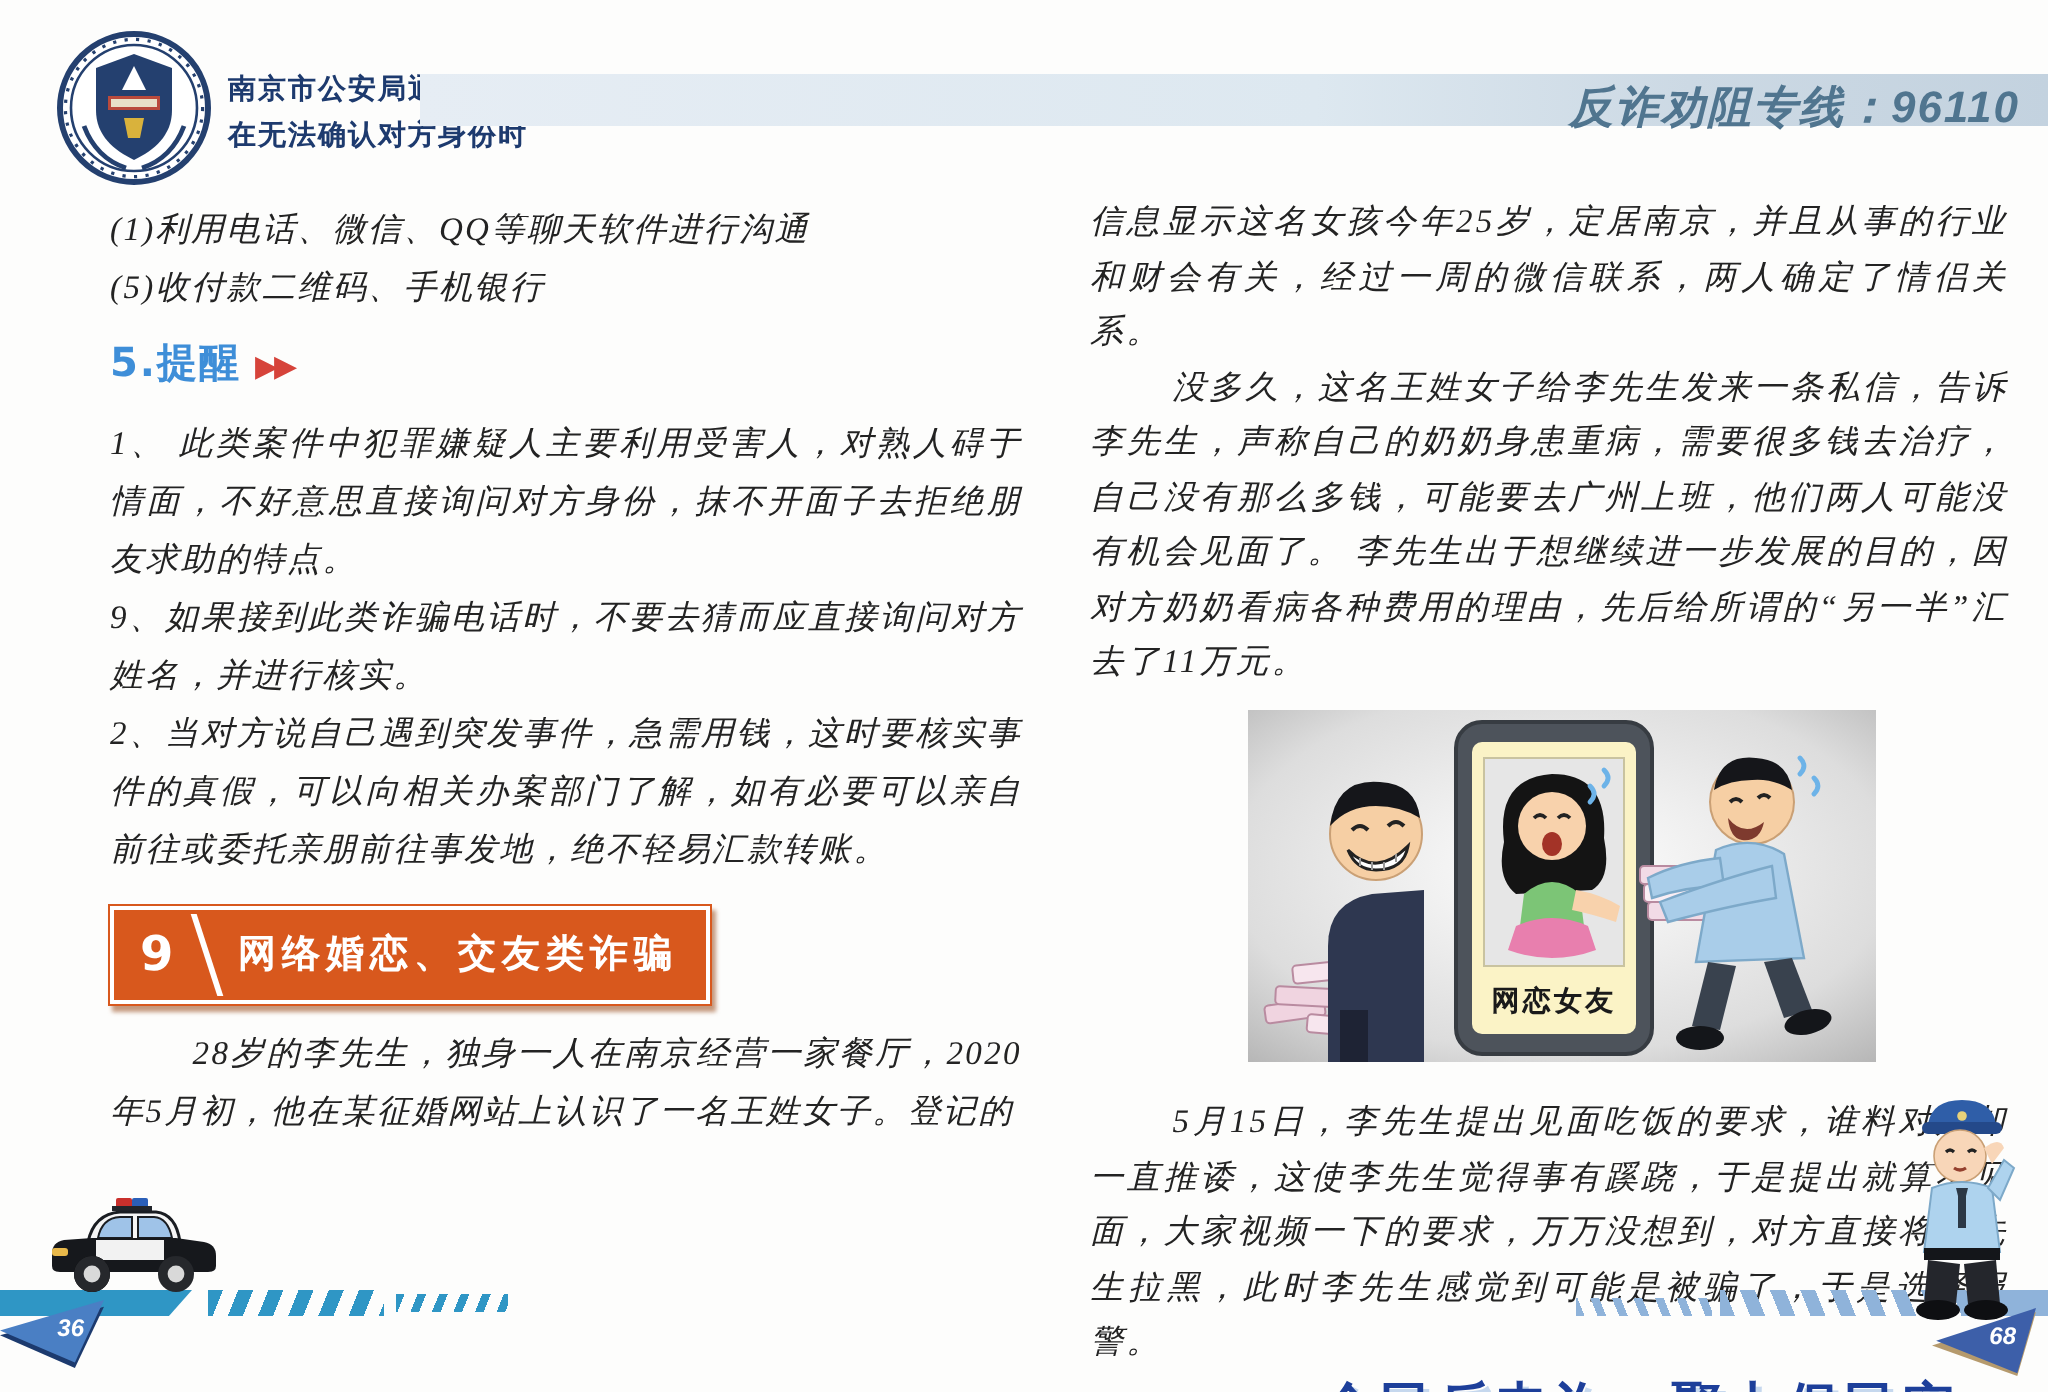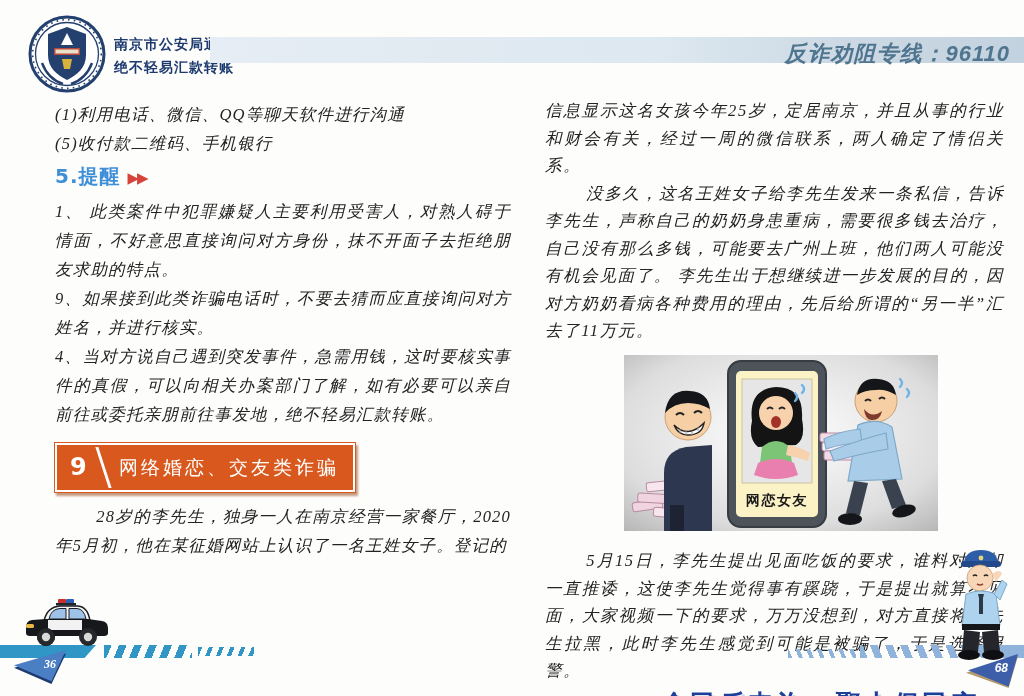--- a/index.html
+++ b/index.html
@@ -28,42 +28,42 @@
   }
   
   .col { position:absolute; top:100px; font-size:16.5px; color:#232323; }
   .col-left  { left:55px;  width:456px; line-height:29px; letter-spacing:1.2px; }
   .col-right { left:545px; top:97px; width:459px; line-height:27.5px; letter-spacing:1.6px; }
   .col p { text-align:justify;font-style:italic; }
   .indent { text-indent:2.5em; }
   .sub-heading {
     font-family:"DejaVu Sans","Liberation Sans",sans-serif;
     font-size:20px; font-weight:bold; color:#3e8ed8;
-    margin:5px 0 6px 0; letter-spacing:1px; line-height:26px;
+    margin:5px 0 6px 0; letter-spacing:1px; line-height:36px;
   }
   .arrows { color:#d6433a; font-size:15px; letter-spacing:-2px; margin-left:7px; }
   
   .section-banner {
     position:relative; display:inline-flex; align-items:stretch;
     margin:14px 0 10px 0; background:#d8581d; padding:2px;
     box-shadow:0 0 0 1px #d8581d, inset 0 0 0 2px #ffffff;
     filter:drop-shadow(2px 3px 1px rgba(150,70,20,.55));
   }
   .banner-num {
     width:44px; display:flex; align-items:center; justify-content:center;
     font-family:"DejaVu Sans","Liberation Sans",sans-serif;
     font-size:24px; font-weight:bold; color:#fff; position:relative;
   }
   .banner-num::after {
     content:""; position:absolute; right:-4px; top:2px; bottom:2px; width:3px;
     background:#fff; transform:skewX(18deg);
   }
   .banner-title {
     font-family:"DejaVu Sans","Liberation Sans",sans-serif;
-    font-size:19px; font-weight:normal; color:#fff; letter-spacing:3px;
+    font-size:19px; font-weight:bold; color:#fff; letter-spacing:3px;
     padding:8px 14px 8px 18px; white-space:nowrap;
   }
   
   .illustration { width:314px; height:176px; margin:10px 0 8px 79px; }
   
   .slogan {
     margin-top:6px; text-align:right; padding-right:24px;
     font-family:"DejaVu Sans","Liberation Sans",sans-serif;
     font-size:27px; font-weight:bold; color:#1d3f9a; letter-spacing:2px;
     text-shadow:3px 3px 0 #c6d8ee;
@@ -83,21 +83,21 @@
   .stripes-r2 { left:860px; top:645px; width:124px; height:13px;
     background:repeating-linear-gradient(68deg,#8fb3da 0 7px,transparent 7px 14px); }
   .bar-right {
     position:absolute; left:982px; top:645px; width:42px; height:13px; background:#8fb3da;
     clip-path:polygon(20% 0,100% 0,100% 100%,0 100%);
   }
   .police-car { position:absolute; left:22px; top:597px; width:88px; height:52px; }
   .policeman  { position:absolute; left:944px; top:546px; width:74px; height:116px; }
   .page-num { position:absolute; width:52px; height:34px;
     font-family:"Liberation Sans","DejaVu Sans",sans-serif; }
-  .pn-left  { left:14px; top:650px;font-family:Liberation Serif, serif; }
+  .pn-left  { left:0; top:650px; }
   .pn-right { left:966px; top:654px; }
   .page-num .tri-shadow { position:absolute; inset:0; }
   .pn-left  .tri-shadow { background:#1c3a6e; clip-path:polygon(0 52%,100% 10%,72% 100%); }
   .pn-left  .tri-main   { position:absolute; inset:0; background:#4a7fc4;
                           clip-path:polygon(0 45%,100% 0,72% 92%); }
   .pn-right .tri-shadow { background:#b59a6d; clip-path:polygon(0 55%,100% 6%,82% 100%); }
   .pn-right .tri-main   { position:absolute; inset:0; background:#3d5fa9;
                           clip-path:polygon(4% 48%,100% 0,82% 96%); }
   .page-num span {
     position:absolute; right:10px; top:7px; color:#fff; font-size:12px;
@@ -116,35 +116,35 @@
     <path d="M39 12 L58 19 V40 C58 53 49 60 39 65 C29 60 20 53 20 40 V19 Z" fill="#24406f"></path>
     <path d="M39 18 L33 30 H45 Z" fill="#ffffff"></path>
     <rect x="26" y="33" width="26" height="7" fill="#b94a3c"></rect>
     <rect x="27.5" y="34.5" width="23" height="4" fill="#e8e0c8"></rect>
     <path d="M34 44 H44 L42 54 H36 Z" fill="#d9b23c"></path>
     <path d="M14 48 Q20 64 35 69" fill="none" stroke="#24406f" stroke-width="2.4"></path>
     <path d="M64 48 Q58 64 43 69" fill="none" stroke="#24406f" stroke-width="2.4"></path>
   </svg>
   <div class="org-name">
     <div>南京市公安局通讯网</div>
-    <div>绝不轻易汇款转账</div>
+    <div>在无法确认对方身份时</div>
   </div>
   <div class="header-bar">
     <span class="hotline">反诈劝阻专线：96110</span>
   </div>
 
   <div class="col col-left">
     <p>(1)利用电话、微信、QQ等聊天软件进行沟通</p>
     <p>(5)收付款二维码、手机银行</p>
     <div class="sub-heading">
       <span>5.提醒</span><span class="arrows">▶▶</span>
     </div>
     <p>1、 此类案件中犯罪嫌疑人主要利用受害人，对熟人碍于情面，不好意思直接询问对方身份，抹不开面子去拒绝朋友求助的特点。</p>
     <p>9、如果接到此类诈骗电话时，不要去猜而应直接询问对方姓名，并进行核实。</p>
-    <p>4、当对方说自己遇到突发事件，急需用钱，这时要核实事件的真假，可以向相关办案部门了解，如有必要可以亲自前往或委托亲朋前往事发地，绝不轻易汇款转账。</p>
+    <p>2、当对方说自己遇到突发事件，急需用钱，这时要核实事件的真假，可以向相关办案部门了解，如有必要可以亲自前往或委托亲朋前往事发地，绝不轻易汇款转账。</p>
     <div class="section-banner">
       <div class="banner-num">9</div>
       <div class="banner-title">网络婚恋、交友类诈骗</div>
     </div>
     <p class="indent">28岁的李先生，独身一人在南京经营一家餐厅，2020年5月初，他在某征婚网站上认识了一名王姓女子。登记的</p>
   </div>
 
   <div class="col col-right">
     <p>信息显示这名女孩今年25岁，定居南京，并且从事的行业和财会有关，经过一周的微信联系，两人确定了情侣关系。</p>
     <p class="indent">没多久，这名王姓女子给李先生发来一条私信，告诉李先生，声称自己的奶奶身患重病，需要很多钱去治疗，自己没有那么多钱，可能要去广州上班，他们两人可能没有机会见面了。 李先生出于想继续进一步发展的目的，因对方奶奶看病各种费用的理由，先后给所谓的“另一半”汇去了11万元。</p>

